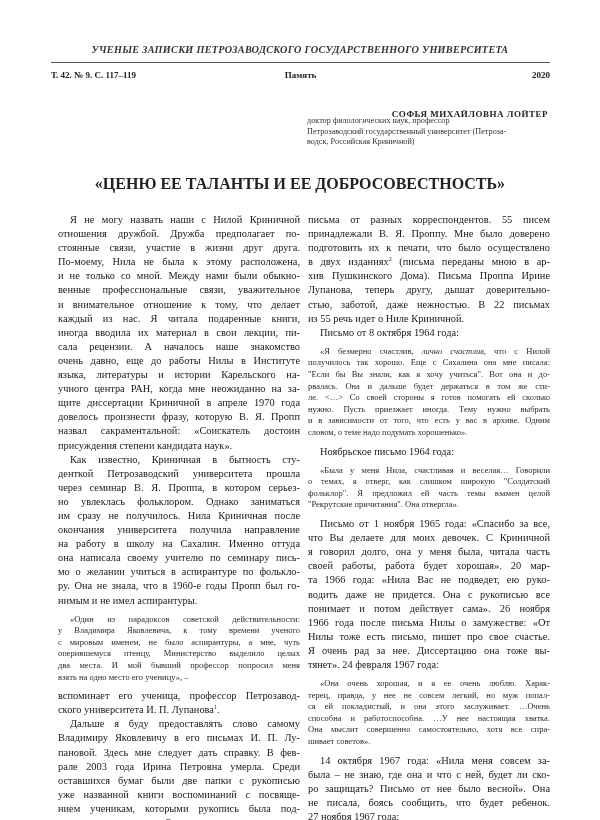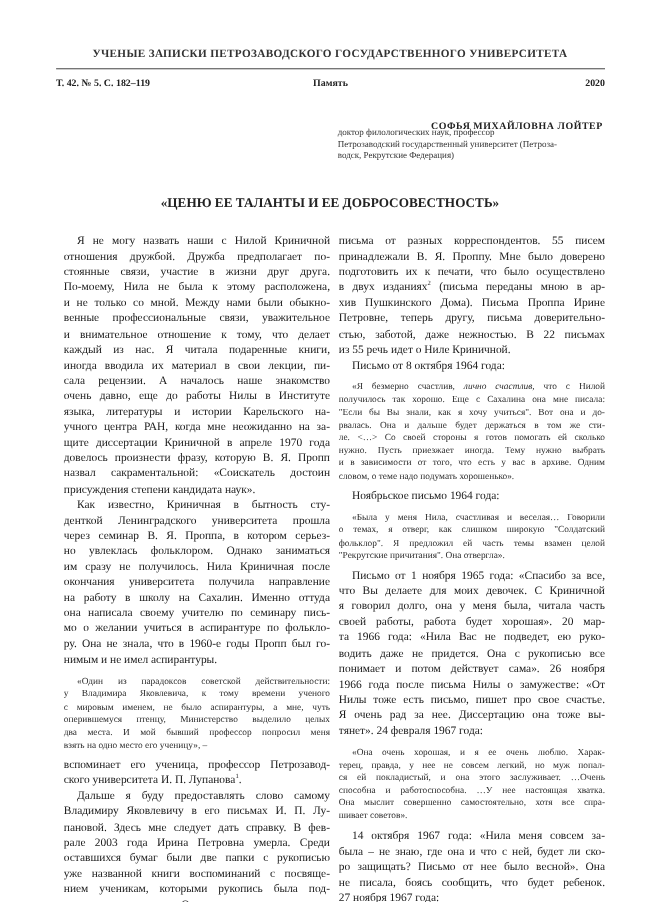--- a/index.html
+++ b/index.html
@@ -1,31 +1,31 @@
 <!DOCTYPE html>
 <html><head>
 <meta charset="utf-8">
 <style>
   html, body { margin:0; padding:0; background:#ffffff; }
   body { width:600px; height:820px; position:relative; overflow:hidden;
          font-family:"Liberation Serif", "DejaVu Serif", serif; color:#1a1a1a; }
   .journal { position:absolute; top:44px; left:0; width:600px; text-align:center;
-             font-weight:bold; font-size:10.2px; letter-spacing:0.3px; color:#333; }
+             font-weight:bold; font-size:10.2px; letter-spacing:0.3px; color:#333;font-style:italic; }
   .rule { position:absolute; top:62px; left:51px; width:499px; height:1px; background:#555; }
   .meta { position:absolute; top:70px; left:51px; width:499px; height:14px;
           font-weight:bold; font-size:9px; color:#222; }
   .meta .l { position:absolute; left:0; }
   .meta .c { position:absolute; left:0; width:100%; text-align:center; }
   .meta .r { position:absolute; right:0; }
   .author { position:absolute; top:109px; right:52px; font-weight:bold; font-size:9px;
             letter-spacing:0.5px; color:#222; }
   .affil { position:absolute; top:116px; left:307px; width:245px; font-size:8.2px;
            line-height:10.6px; color:#333; }
   .title { position:absolute; top:177px; left:0; width:600px; text-align:center;
-           font-weight:bold; font-size:12px; line-height:14px; color:#222; }
+           font-weight:bold; font-size:16px; line-height:14px; color:#222; }
   .col { position:absolute; width:242px; }
   .col.left { left:58px; top:213px; }
   .col.right { left:308px; top:213px; }
   .ln { height:14.1px; white-space:nowrap; font-size:10.4px; line-height:14.1px;
         text-align:justify; text-align-last:justify; overflow:hidden; }
   .ln.last { text-align-last:left; }
   .ln.indent { padding-left:12px; }
   .q { height:11.6px; line-height:11.6px; font-size:8.5px; white-space:nowrap;
        text-align:justify; text-align-last:justify; overflow:hidden; color:#2a2a2a; }
   .q.last { text-align-last:left; }
@@ -33,30 +33,30 @@
   .gap { height:6px; }
   sup { font-size:6px; line-height:0; }
   i { font-style:italic; }
 </style>
 </head>
 <body>
 
 <div class="journal">УЧЕНЫЕ ЗАПИСКИ ПЕТРОЗАВОДСКОГО ГОСУДАРСТВЕННОГО УНИВЕРСИТЕТА</div>
 <div class="rule"></div>
 <div class="meta">
-  <span class="l">Т. 42. № 5. С. 182–119</span>
+  <span class="l">Т. 42. № 9. С. 117–119</span>
   <span class="c">Память</span>
   <span class="r">2020</span>
 </div>
 
 <div class="author">СОФЬЯ МИХАЙЛОВНА ЛОЙТЕР</div>
 <div class="affil">
   <div>доктор филологических наук, профессор</div>
   <div>Петрозаводский государственный университет (Петроза-</div>
-  <div>водск, Рекрутские Федерация)</div>
+  <div>водск, Российская Криничной)</div>
 </div>
 
 <div class="title">
   <div>«ЦЕНЮ ЕЕ ТАЛАНТЫ И ЕЕ ДОБРОСОВЕСТНОСТЬ»</div>
 </div>
 
 <div class="col left">
   <div>
     <div class="ln indent">Я не могу назвать наши с Нилой Криничной</div>
     <div class="ln">отношения дружбой. Дружба предполагает по-</div>
@@ -71,21 +71,21 @@
     <div class="ln">очень давно, еще до работы Нилы в Институте</div>
     <div class="ln">языка, литературы и истории Карельского на-</div>
     <div class="ln">учного центра РАН, когда мне неожиданно на за-</div>
     <div class="ln">щите диссертации Криничной в апреле 1970 года</div>
     <div class="ln">довелось произнести фразу, которую В. Я. Пропп</div>
     <div class="ln">назвал сакраментальной: «Соискатель достоин</div>
     <div class="ln last">присуждения степени кандидата наук».</div>
   </div>
   <div>
     <div class="ln indent">Как известно, Криничная в бытность сту-</div>
-    <div class="ln">денткой Ленинградского университета прошла</div>
+    <div class="ln">денткой Петрозаводский университета прошла</div>
     <div class="ln">через семинар В. Я. Проппа, в котором серьез-</div>
     <div class="ln">но увлеклась фольклором. Однако заниматься</div>
     <div class="ln">им сразу не получилось. Нила Криничная после</div>
     <div class="ln">окончания университета получила направление</div>
     <div class="ln">на работу в школу на Сахалин. Именно оттуда</div>
     <div class="ln">она написала своему учителю по семинару пись-</div>
     <div class="ln">мо о желании учиться в аспирантуре по фолькло-</div>
     <div class="ln">ру. Она не знала, что в 1960-е годы Пропп был го-</div>
     <div class="ln last">нимым и не имел аспирантуры.</div>
   </div>
@@ -115,21 +115,21 @@
   </div>
 </div>
 
 <div class="col right">
   <div>
     <div class="ln">письма от разных корреспондентов. 55 писем</div>
     <div class="ln">принадлежали В. Я. Проппу. Мне было доверено</div>
     <div class="ln">подготовить их к печати, что было осуществлено</div>
     <div class="ln"><span>в двух изданиях</span><sup>2</sup><span> (письма переданы мною в ар-</span></div>
     <div class="ln">хив Пушкинского Дома). Письма Проппа Ирине</div>
-    <div class="ln">Петровне, теперь другу, письма доверительно-</div>
+    <div class="ln">Лупанова, теперь другу, дышат доверительно-</div>
     <div class="ln">стью, заботой, даже нежностью. В 22 письмах</div>
     <div class="ln last">из 55 речь идет о Ниле Криничной.</div>
   </div>
   <div class="ln last indent">Письмо от 8 октября 1964 года:</div>
   <div class="gap"></div>
   <div>
     <div class="q indent"><span>«Я безмерно счастлив, </span><i>лично счастлив</i><span>, что с Нилой</span></div>
     <div class="q">получилось так хорошо. Еще с Сахалина она мне писала:</div>
     <div class="q">"Если бы Вы знали, как я хочу учиться". Вот она и до-</div>
     <div class="q">рвалась. Она и дальше будет держаться в том же сти-</div>

